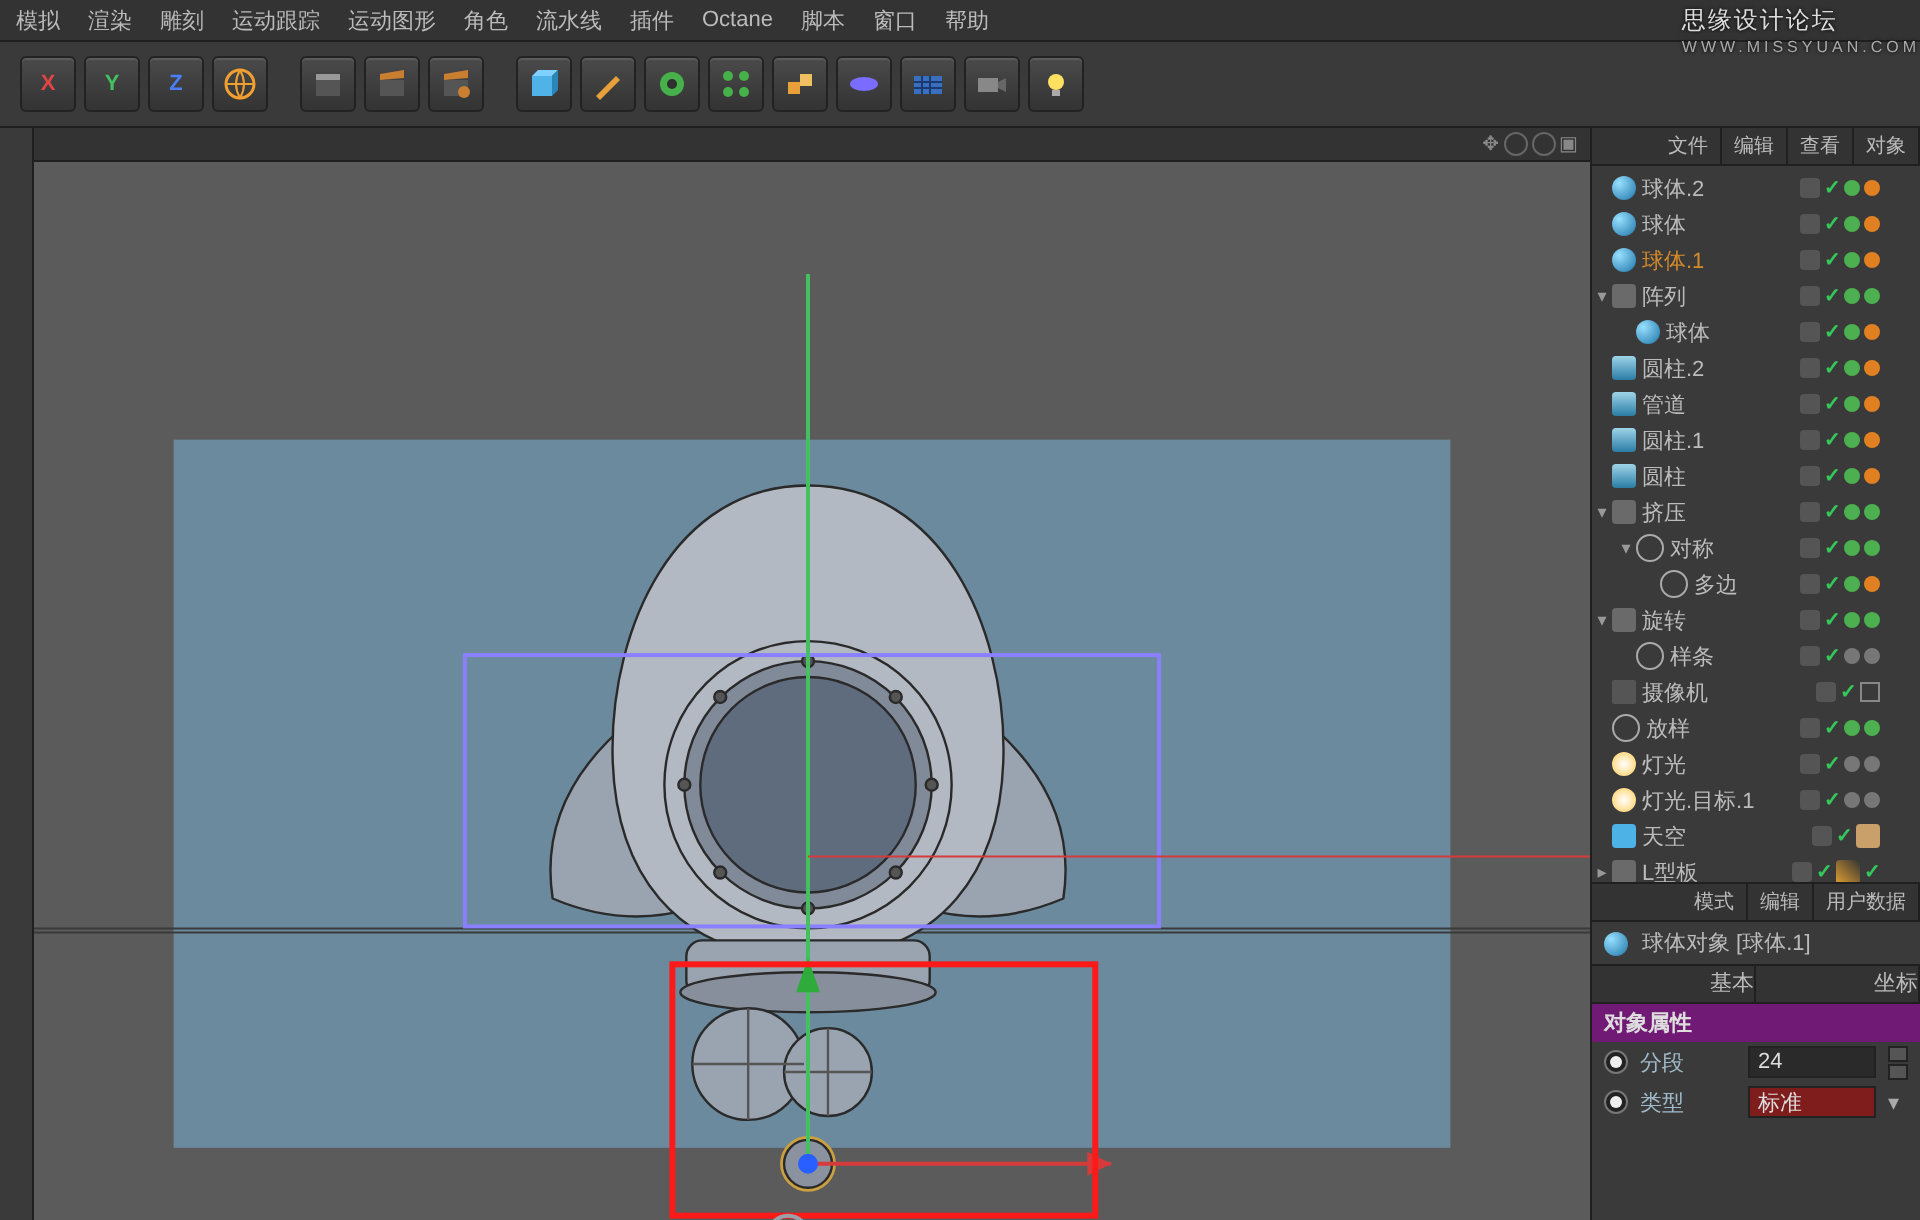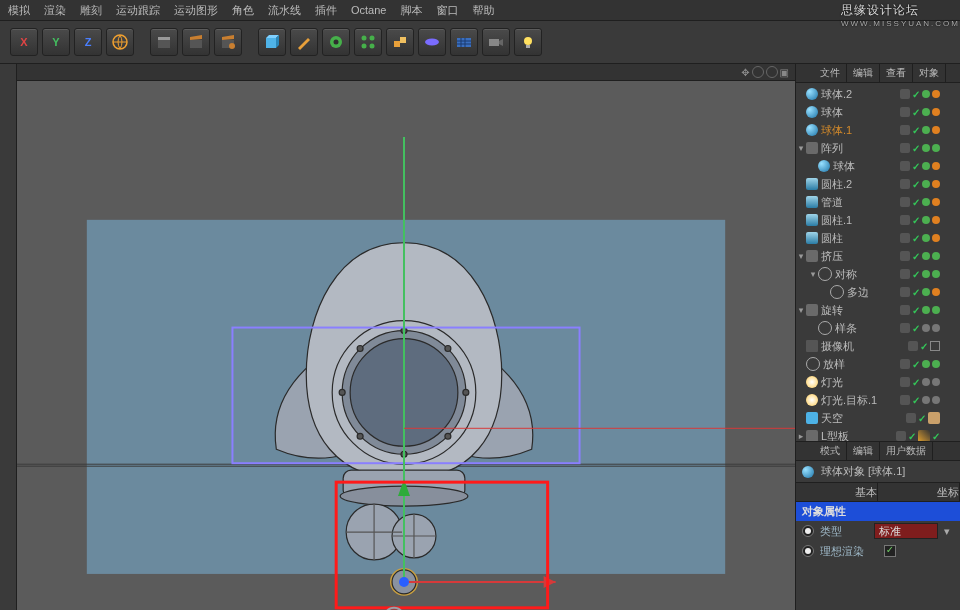--- a/index.html
+++ b/index.html
@@ -33,21 +33,21 @@
   
   .main{display:flex;height:554px;}
   .left-gutter{width:16px;background:var(--panel);border-right:1px solid var(--divider);}
   .viewport-wrap{flex:1;display:flex;flex-direction:column;background:#1a1a1a;}
   .viewport-titlebar{height:16px;background:var(--panel-dark);border-bottom:1px solid var(--divider);display:flex;justify-content:flex-end;align-items:center;padding-right:6px;gap:2px;font-size:10px;color:#888;}
   .viewport-titlebar .vp-ico{width:10px;height:10px;border:1px solid #666;border-radius:50%;}
   .viewport{flex:1;position:relative;background:#5b5b5b;overflow:hidden;}
 
   
   .right{width:164px;display:flex;flex-direction:column;background:var(--panel);border-left:1px solid var(--divider);}
-  .tabs{display:flex;height:18px;background:var(--panel-dark);border-bottom:1px solid var(--divider);}
+  .tabs{display:flex;height:18px;background:var(--panel-dark);border-bottom:1px solid var(--divider);justify-content:flex-end;}
   .tab{flex:0 0 auto;padding:2px 6px;font-size:10px;color:var(--text);border-right:1px solid var(--divider);}
   .objtree{flex:1;overflow:hidden;padding:2px 0;}
   .row{display:flex;align-items:center;height:18px;padding-right:20px;}
   .indent{display:inline-block;width:12px;text-align:center;color:#777;}
   .tri{width:10px;text-align:center;color:#999;font-size:9px;}
   .obj-ico{width:12px;height:12px;border-radius:50%;display:inline-block;flex:0 0 12px;margin-right:3px;}
   .ico-sphere{background:radial-gradient(circle at 30% 30%, #98e0ff, #1d74a8);}
   .ico-cyl{background:linear-gradient(#9fd4e8,#2a7ca5);border-radius:2px;}
   .ico-group{background:#6a6a6a;border-radius:2px;}
   .ico-null{border:1px solid #aaa;border-radius:50%;background:none;}
@@ -63,21 +63,21 @@
   .dot.g{background:#4caf50;}
   .dot.o{background:#e08020;}
   .dot.gr{background:#777;}
   .swatch{width:12px;height:12px;border-radius:2px;}
 
   
   .attr{height:176px;border-top:1px solid var(--divider);display:flex;flex-direction:column;}
   .attr-hdr{display:flex;align-items:center;padding:3px 6px;background:var(--panel);gap:4px;}
   .attr-type-row{display:flex;height:18px;border-top:1px solid var(--divider);border-bottom:1px solid var(--divider);}
   .attr-type-row .half{flex:1;text-align:right;line-height:18px;background:var(--panel-dark);border-right:1px solid var(--divider);font-size:11px;}
-  .section-title{background:#1d4ed8;padding:2px 6px;font-weight:bold;color:#ddd;}
+  .section-title{background:#701a75;padding:2px 6px;font-weight:bold;color:#ddd;}
   .prop{display:flex;align-items:center;height:20px;padding:0 6px;gap:6px;}
   .prop .plabel{flex:0 0 48px;color:#9fb9c8;font-size:11px;}
   .prop .radio{width:10px;height:10px;border:1px solid #777;border-radius:50%;background:#222;position:relative;}
   .prop .radio.on::after{content:"";position:absolute;inset:2px;border-radius:50%;background:#eee;}
   .field{flex:1;height:14px;background:var(--field);border:1px solid #222;color:#ddd;padding:0 4px;display:flex;align-items:center;font-size:11px;}
   .spin{width:10px;display:flex;flex-direction:column;gap:1px;}
   .spin div{height:6px;background:#555;border:1px solid #222;}
   .chk{width:10px;height:10px;border:1px solid #777;background:#222;position:relative;}
   .chk.on::after{content:"✓";position:absolute;inset:-2px 0 0 0;color:#6ecb63;font-size:10px;text-align:center;}
 
@@ -537,25 +537,29 @@
           <span>球体对象 [球体.1]</span>
         </div>
         <div class="attr-type-row">
           <div class="half">基本</div>
           <div class="half">坐标</div>
         </div>
         <div class="section-title">对象属性</div>
 
         <div class="prop">
           <span class="radio on"></span>
+          <span class="plabel">分段</span>
+          <span class="field">24</span>
+          <span class="spin">
+              <div></div>
+              <div></div>
+            </span>
+        </div>
+        <div class="prop">
+          <span class="radio on"></span>
           <span class="plabel">类型</span>
           <span class="field" style="background:#7f1d1d">标准</span>
           <span style="width:10px;color:#aaa">▾</span>
         </div>
-        <div class="prop">
-          <span class="radio on"></span>
-          <span class="plabel" style="flex:0 0 58px">理想渲染</span>
-          <span class="chk on"></span>
-        </div>
       </div>
     </div>
   </div>
 </div>
 
 </body></html>

